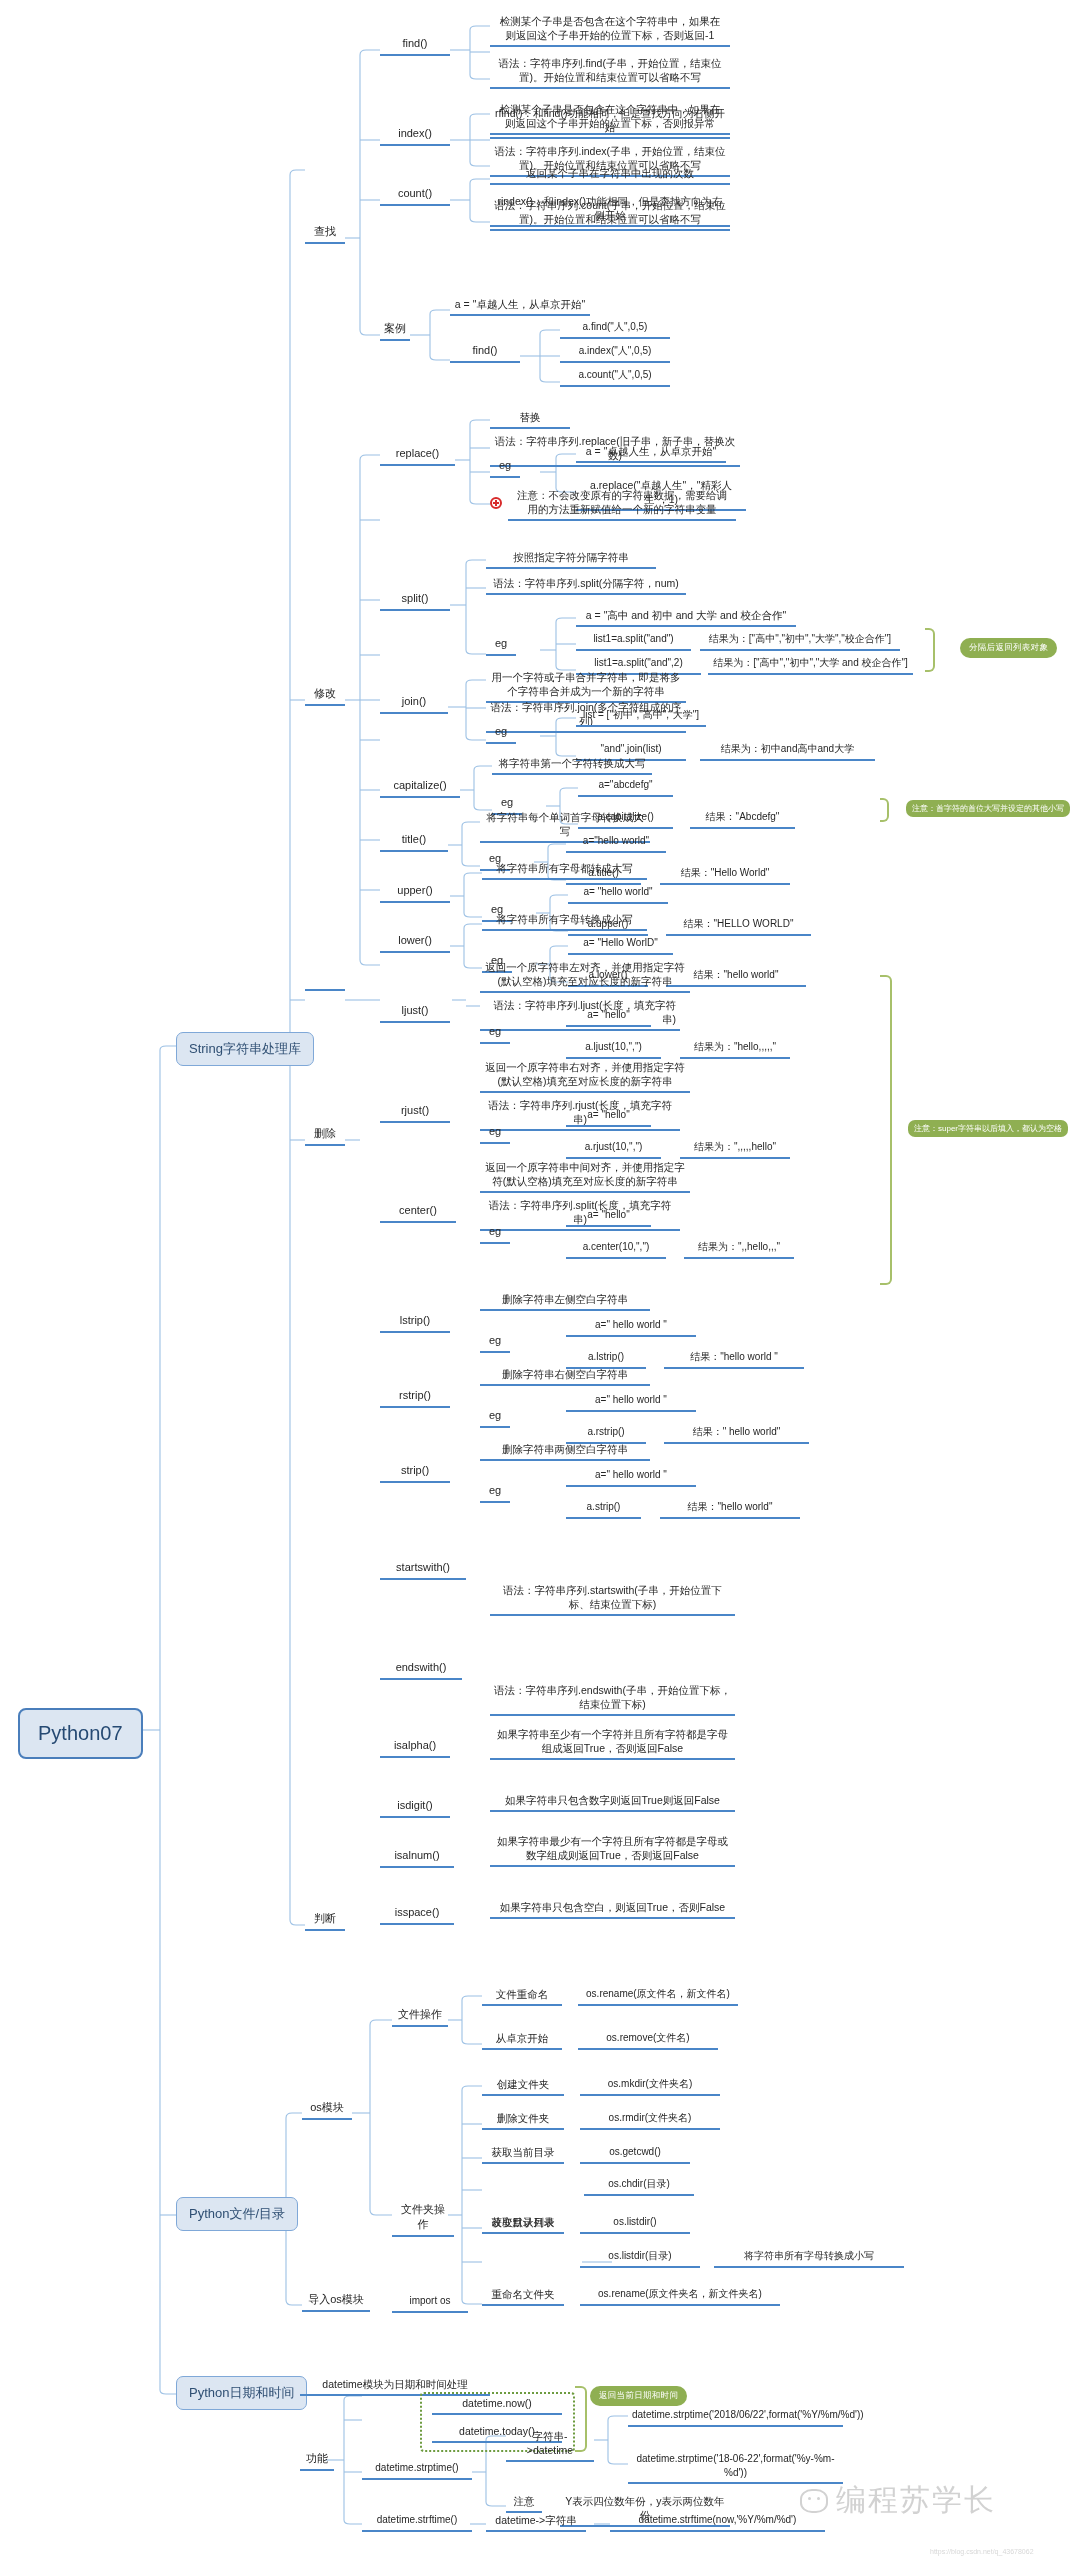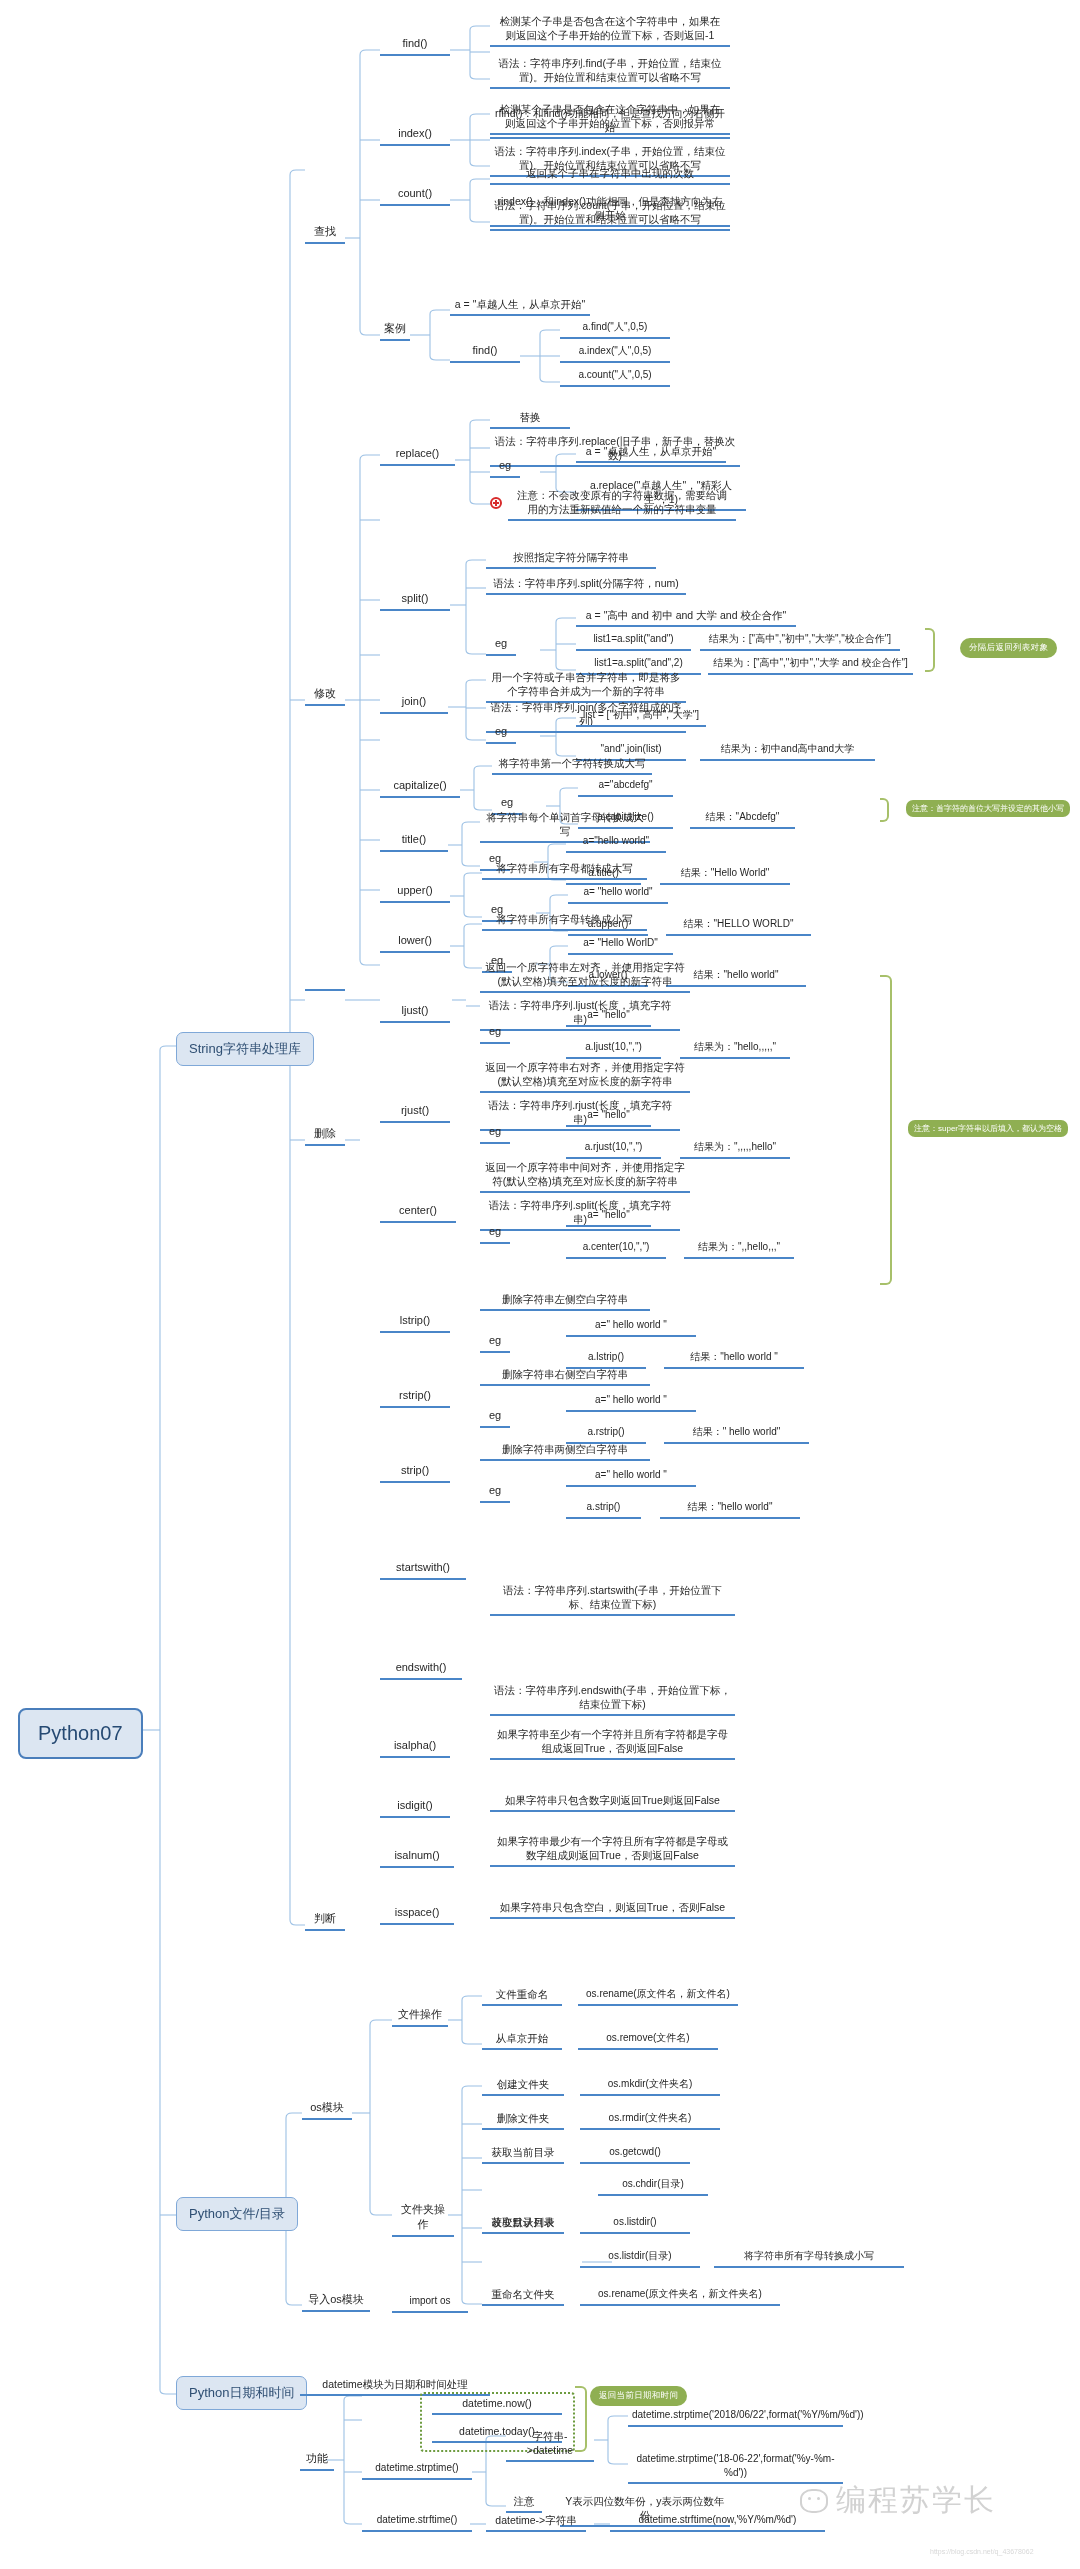--- a/index.html
+++ b/index.html
@@ -409,21 +409,21 @@
 
   <div class="node u lbl" style="left:380px; top:933px; width:70px;">lower()</div>
   <div class="node u" style="left:482px; top:912px; width:165px;">将字符串所有字母转换成小写</div>
   <div class="node u lbl" style="left:482px; top:953px; width:30px;">eg</div>
   <div class="node u mono" style="left:568px; top:936px; width:105px;">a= "Hello WorlD"</div>
   <div class="node u mono" style="left:568px; top:968px; width:80px;">a.lower()</div>
   <div class="node u mono" style="left:666px; top:968px; width:140px;">结果："hello world"</div>
 
   <div class="node u lbl" style="left:380px; top:1003px; width:70px;">ljust()</div>
   <div class="node u" style="left:480px; top:960px; width:210px;">返回一个原字符串左对齐，并使用指定字符(默认空格)填充至对应长度的新字符串</div>
-  <div class="node u" style="left:480px; top:998px; width:200px;">语法：字符串序列.ljust(长度，填充字符串)</div>
+  <div class="node u" style="left:480px; top:998px; width:200px;text-align:right;">语法：字符串序列.ljust(长度，填充字符串)</div>
   <div class="node u lbl" style="left:480px; top:1024px; width:30px;">eg</div>
   <div class="node u mono" style="left:566px; top:1008px; width:85px;">a= "hello"</div>
   <div class="node u mono" style="left:566px; top:1040px; width:95px;">a.ljust(10,",")</div>
   <div class="node u mono" style="left:680px; top:1040px; width:110px;">结果为："hello,,,,,"</div>
 
   <div class="node u lbl" style="left:380px; top:1103px; width:70px;">rjust()</div>
   <div class="node u" style="left:480px; top:1060px; width:210px;">返回一个原字符串右对齐，并使用指定字符(默认空格)填充至对应长度的新字符串</div>
   <div class="node u" style="left:480px; top:1098px; width:200px;">语法：字符串序列.rjust(长度，填充字符串)</div>
   <div class="node u lbl" style="left:480px; top:1124px; width:30px;">eg</div>
   <div class="node u mono" style="left:566px; top:1108px; width:85px;">a= "hello"</div>
@@ -490,21 +490,21 @@
   <div class="node u mono" style="left:578px; top:2031px; width:140px;">os.remove(文件名)</div>
 
   <div class="node u lbl" style="left:392px; top:2202px; width:62px;">文件夹操作</div>
   <div class="node u" style="left:482px; top:2077px; width:82px;">创建文件夹</div>
   <div class="node u mono" style="left:580px; top:2077px; width:140px;">os.mkdir(文件夹名)</div>
   <div class="node u" style="left:482px; top:2111px; width:82px;">删除文件夹</div>
   <div class="node u mono" style="left:580px; top:2111px; width:140px;">os.rmdir(文件夹名)</div>
   <div class="node u" style="left:482px; top:2145px; width:82px;">获取当前目录</div>
   <div class="node u mono" style="left:580px; top:2145px; width:110px;">os.getcwd()</div>
   <div class="node u" style="left:482px; top:2177px; width:82px;margin-top:38px;">改变默认目录</div>
-  <div class="node u mono" style="left:598px; top:2177px; width:110px;">os.chdir(目录)</div>
+  <div class="node u mono" style="left:584px; top:2177px; width:110px;">os.chdir(目录)</div>
   <div class="node u" style="left:482px; top:2215px; width:82px;">获取目录列表</div>
   <div class="node u mono" style="left:580px; top:2215px; width:110px;">os.listdir()</div>
   <div class="node u mono" style="left:580px; top:2249px; width:120px;">os.listdir(目录)</div>
   <div class="node u mono" style="left:714px; top:2249px; width:190px;">将字符串所有字母转换成小写</div>
   <div class="node u" style="left:482px; top:2287px; width:82px;">重命名文件夹</div>
   <div class="node u mono" style="left:580px; top:2287px; width:200px;">os.rename(原文件夹名，新文件夹名)</div>
 
   <div class="node u mono" style="left:392px; top:2294px; width:76px;">import os</div>
 
   <div class="node u" style="left:300px; top:2377px; width:190px;">datetime模块为日期和时间处理</div>

